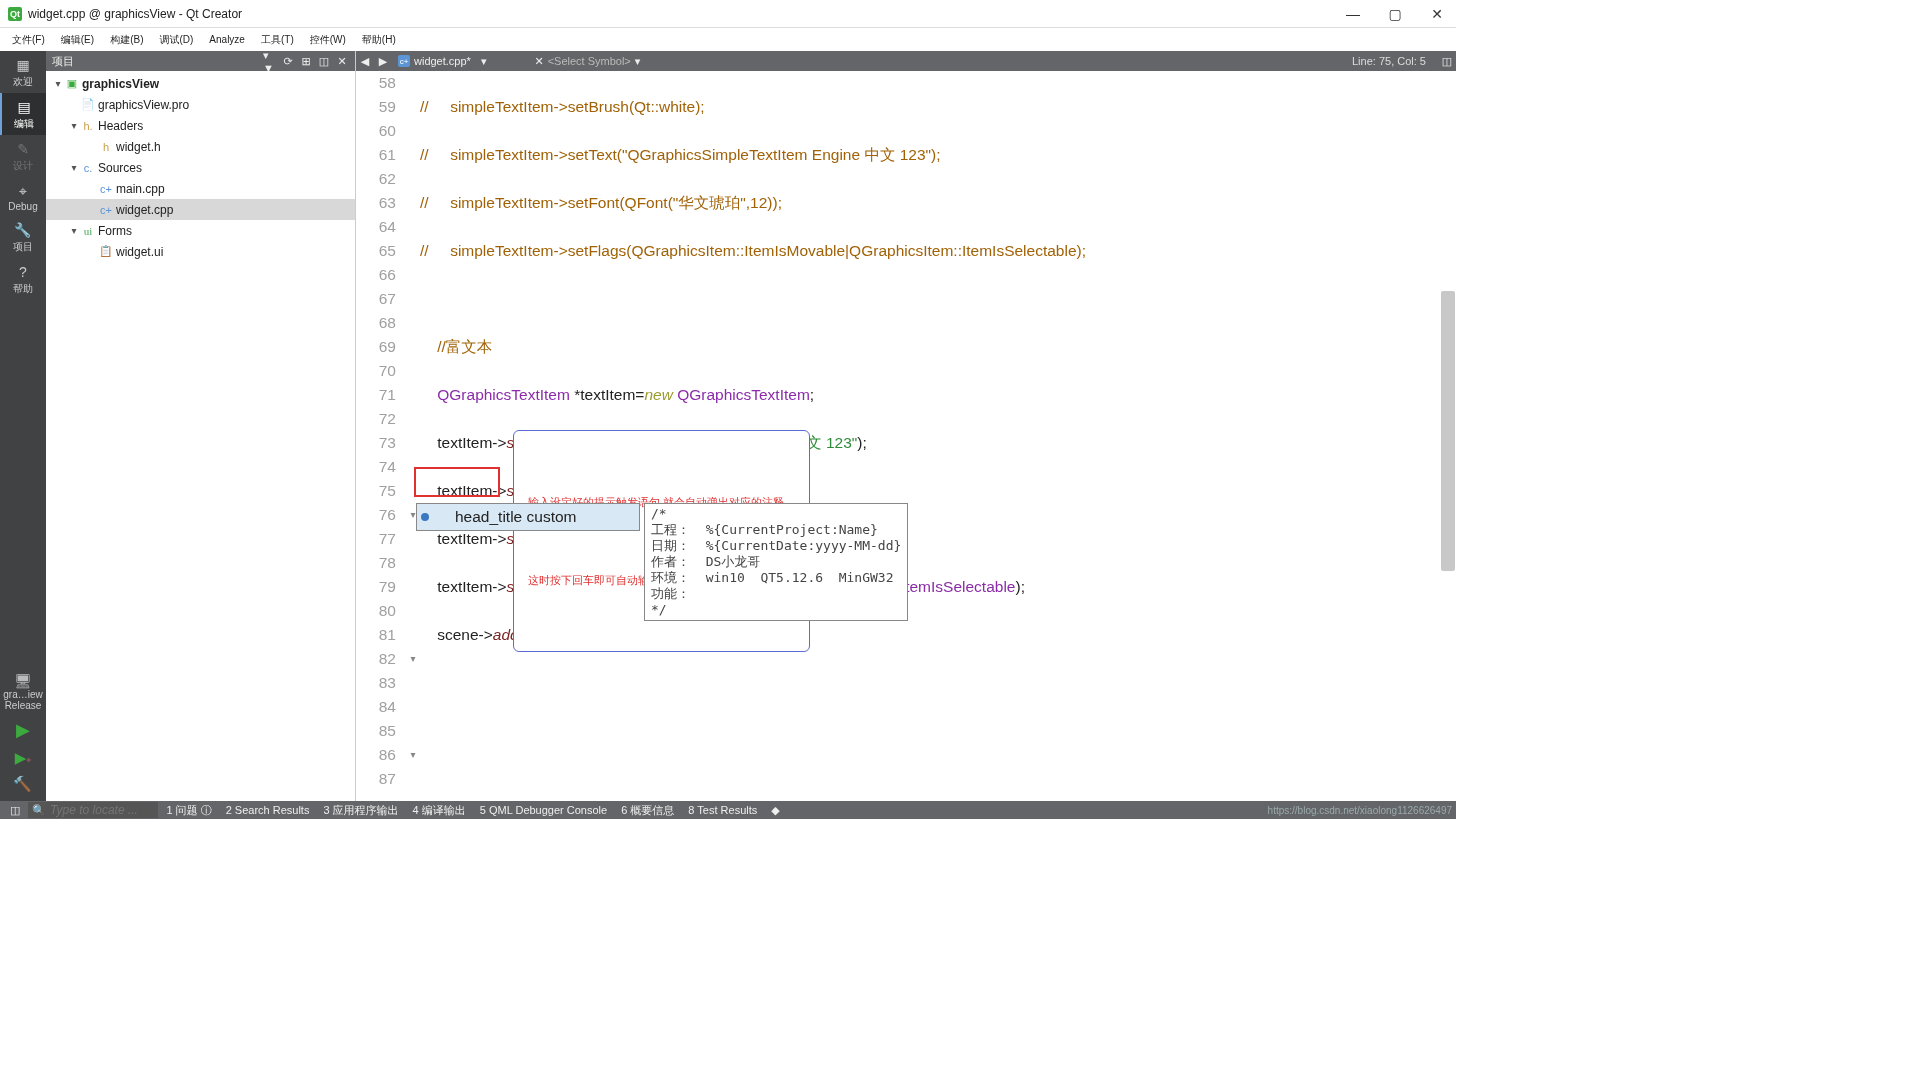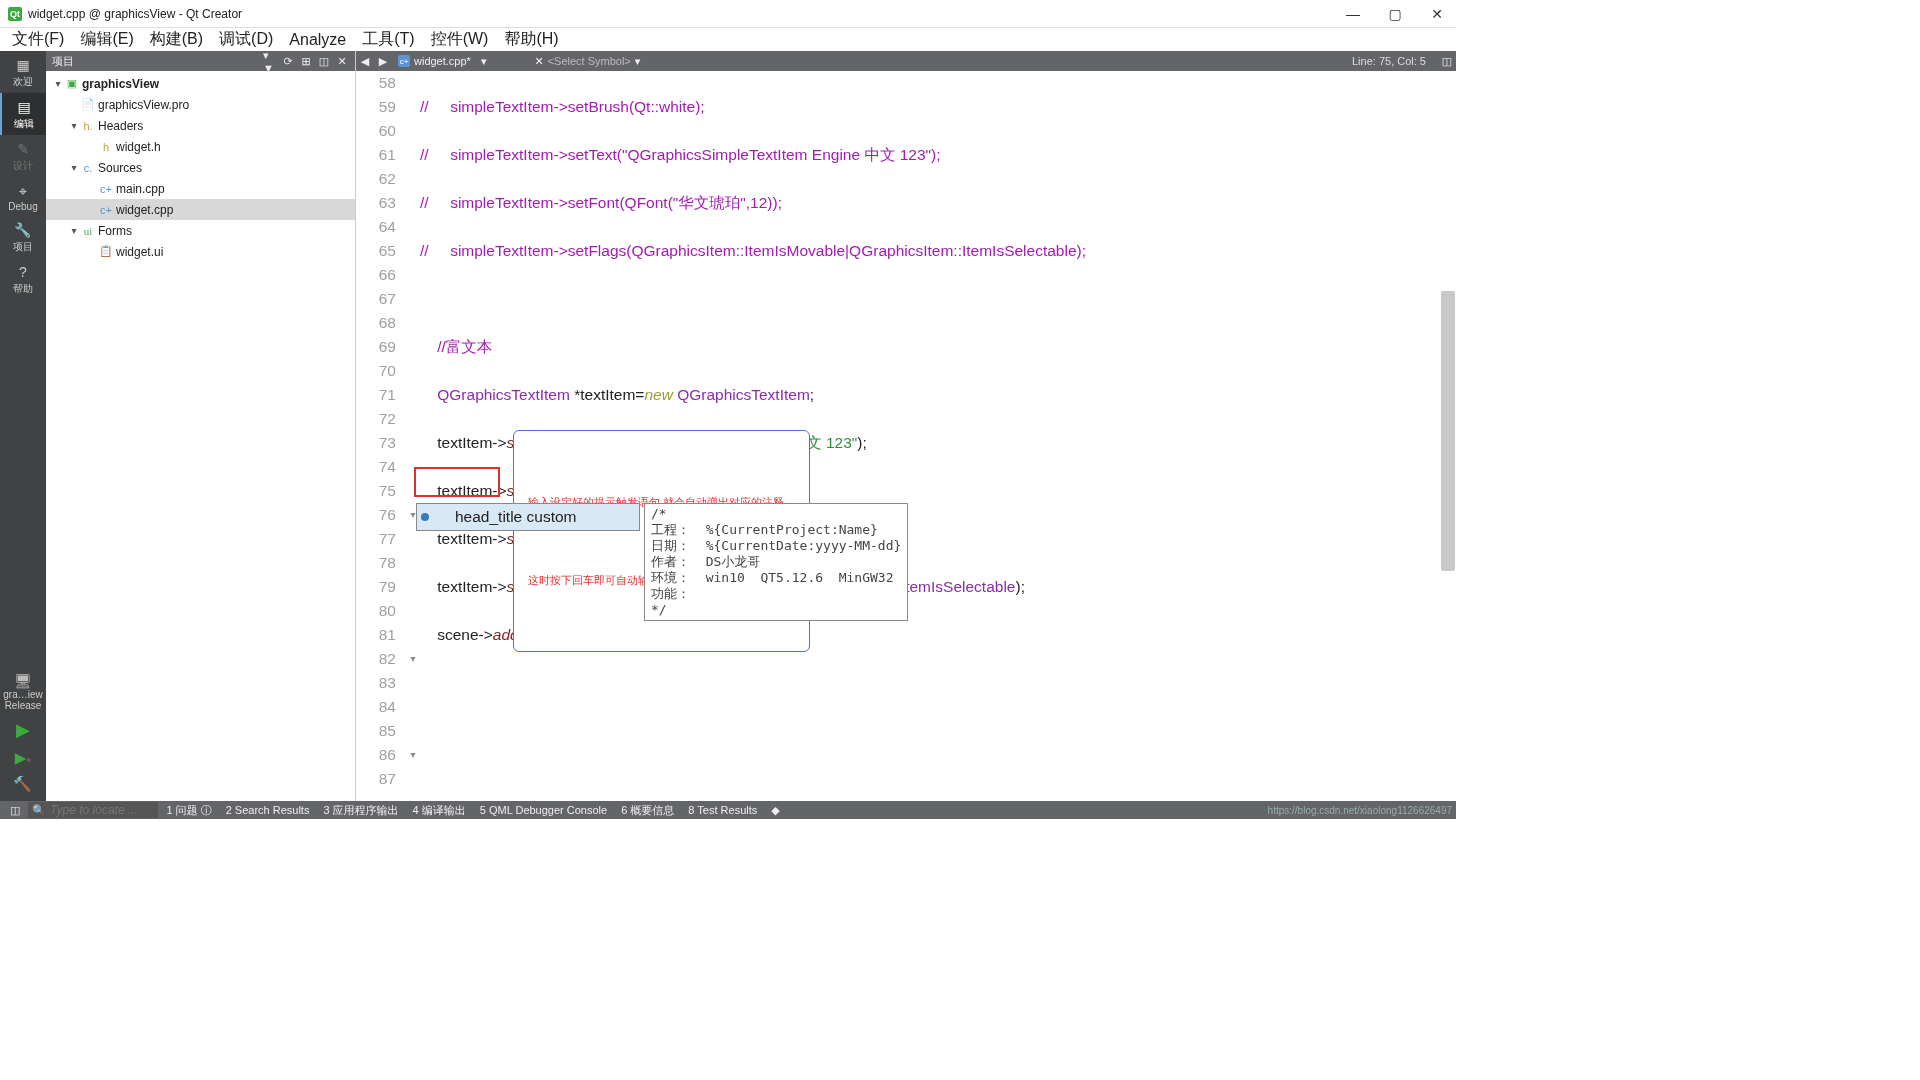--- a/index.html
+++ b/index.html
@@ -4,21 +4,21 @@
 <style>
 * { margin: 0; padding: 0; box-sizing: border-box; font-family: "Segoe UI", Tahoma, sans-serif; }
 body { width: 1456px; height: 819px; background: #fff; overflow: hidden; position: relative; }
 
 .titlebar { height: 28px; background: #fff; display: flex; align-items: center; padding: 0 8px; border-bottom: 1px solid #ddd; }
 .titlebar .app-icon { width: 14px; height: 14px; background: #3daa3f; border-radius: 2px; margin-right: 6px; display:flex;align-items:center;justify-content:center;color:#fff;font-size:9px;font-weight:bold;}
 .titlebar .title { font-size: 12px; color: #222; flex: 1; }
 .titlebar .win-controls { display: flex; gap: 20px; }
 .titlebar .win-btn { width: 22px; height: 22px; display: flex; align-items: center; justify-content: center; font-size: 14px; color: #333; cursor: pointer; }
 
-.menubar { height: 23px; background: #fff; display: flex; align-items: center; padding: 0 4px; font-size: 16px; }
+.menubar { height: 23px; background: #fff; display: flex; align-items: center; padding: 0 4px; font-size: 10px; }
 .menubar .menu-item { padding: 2px 8px; cursor: pointer; color: #222; }
 
 .main-row { display: flex; height: calc(100% - 28px - 23px - 18px); }
 
 .left-rail { width: 46px; background: #404244; display: flex; flex-direction: column; align-items: center; color: #ccc; font-size: 10px; }
 .left-rail .rail-item { width: 100%; padding: 6px 0 4px; display: flex; flex-direction: column; align-items: center; gap: 2px; cursor: pointer; }
 .left-rail .rail-item.active { background: #2e2f30; border-left: 2px solid #6ea1d8; color:#fff;}
 .left-rail .rail-icon { width: 20px; height: 16px; display:flex;align-items:center;justify-content:center;font-size:14px;}
 .left-rail .spacer { flex: 1; }
 .left-rail .bottom-group { width:100%; display:flex;flex-direction:column;align-items:center;padding-bottom:4px;}
@@ -51,21 +51,21 @@
 .editor-tabs .spacer{flex:1;}
 .editor-tabs .pos-label { padding: 0 12px; color:#ddd;}
 
 .code-wrap { flex: 1; display: flex; overflow: hidden; font-family: Consolas, monospace; font-size: 15.5px; line-height: 24px; position:relative;background:#fff;}
 .gutter { width: 50px; text-align: right; color: #a0a0a0; padding-right: 10px; user-select:none;background:#fff;}
 .gutter .ln { height: 24px; }
 .fold-col { width:14px; background:#fff;}
 .fold-col .fm { height:24px;text-align:center;color:#888;font-size:10px;cursor:pointer;}
 .code { flex: 1; white-space: pre; position:relative; color:#222;}
 .code .line { height: 24px; }
-.c-comment { color: #a21caf; }
+.c-comment { color: #a16207; }
 .c-type { color: #8a2ca8; }
 .c-func { color: #7a2323; font-style:italic;}
 .c-kw { color: #9b9b2e; font-style:italic;}
 .c-str { color: #2e8b3a; }
 .c-num { color: #1a1a7a; }
 .c-ns { color: #8a2ca8; }
 
 .redbox { position:absolute; border: 2px solid #e03030; }
 .annot-box { position:absolute; border: 1px solid #5b6bd6; border-radius:6px; background:#fff; padding:6px 14px; font-family:"SimSun",serif; font-size:11px; color:#e03030; line-height:26px;}
 .autocomplete { position:absolute; background:#d8e8f5; border:1px solid #888; font-family:Consolas,monospace; font-size:15.5px; padding:1px 4px; display:flex;align-items:center;gap:4px;}

